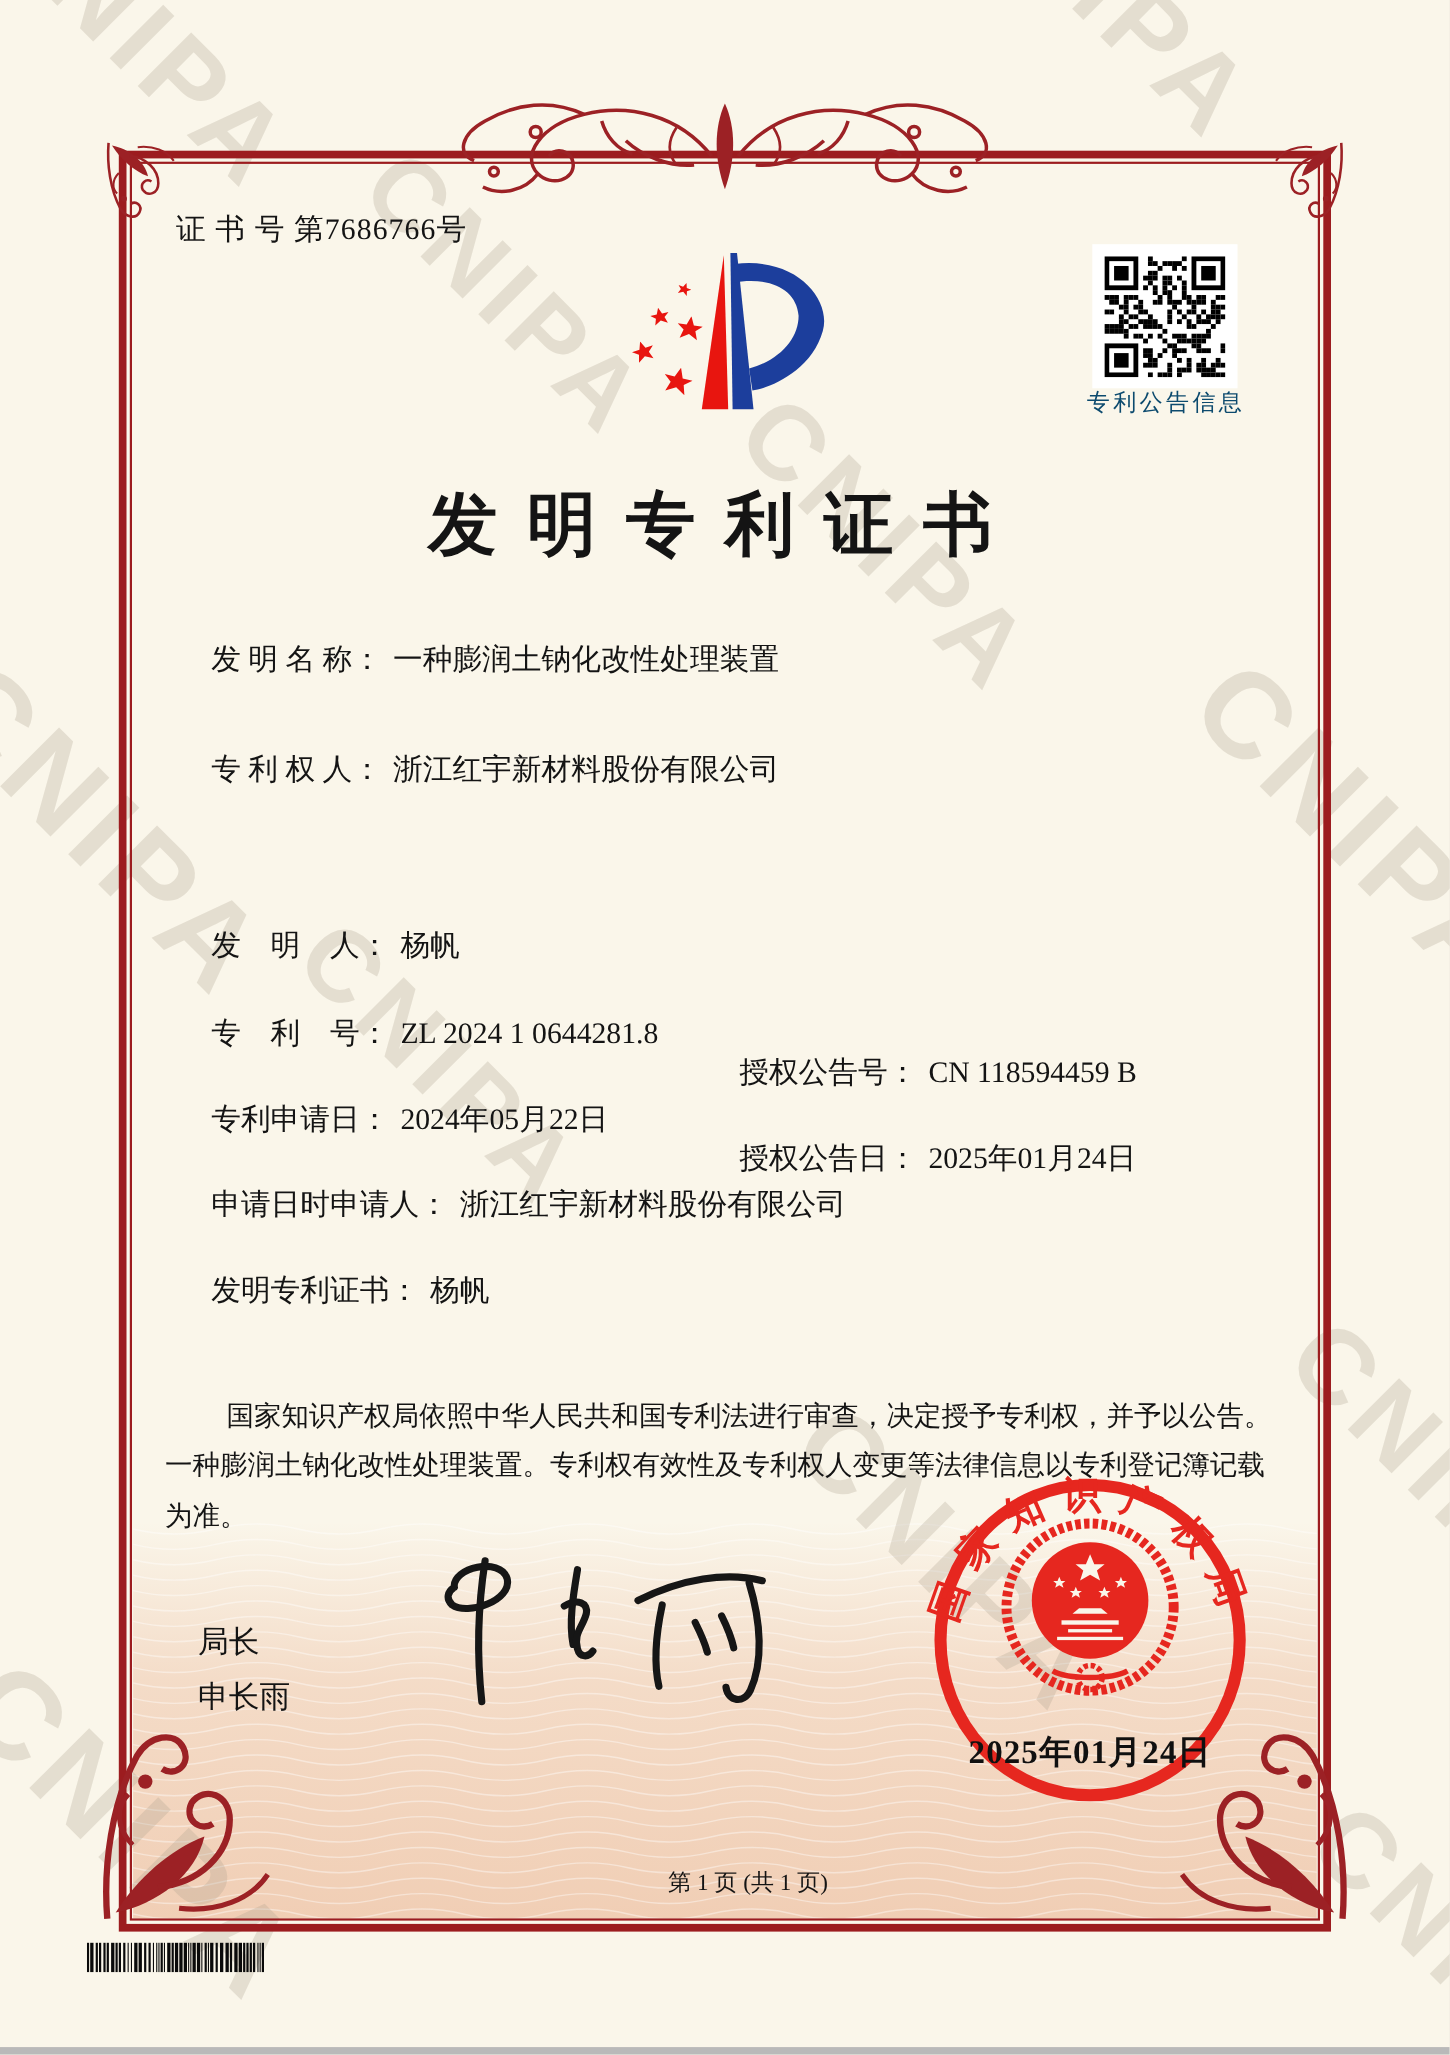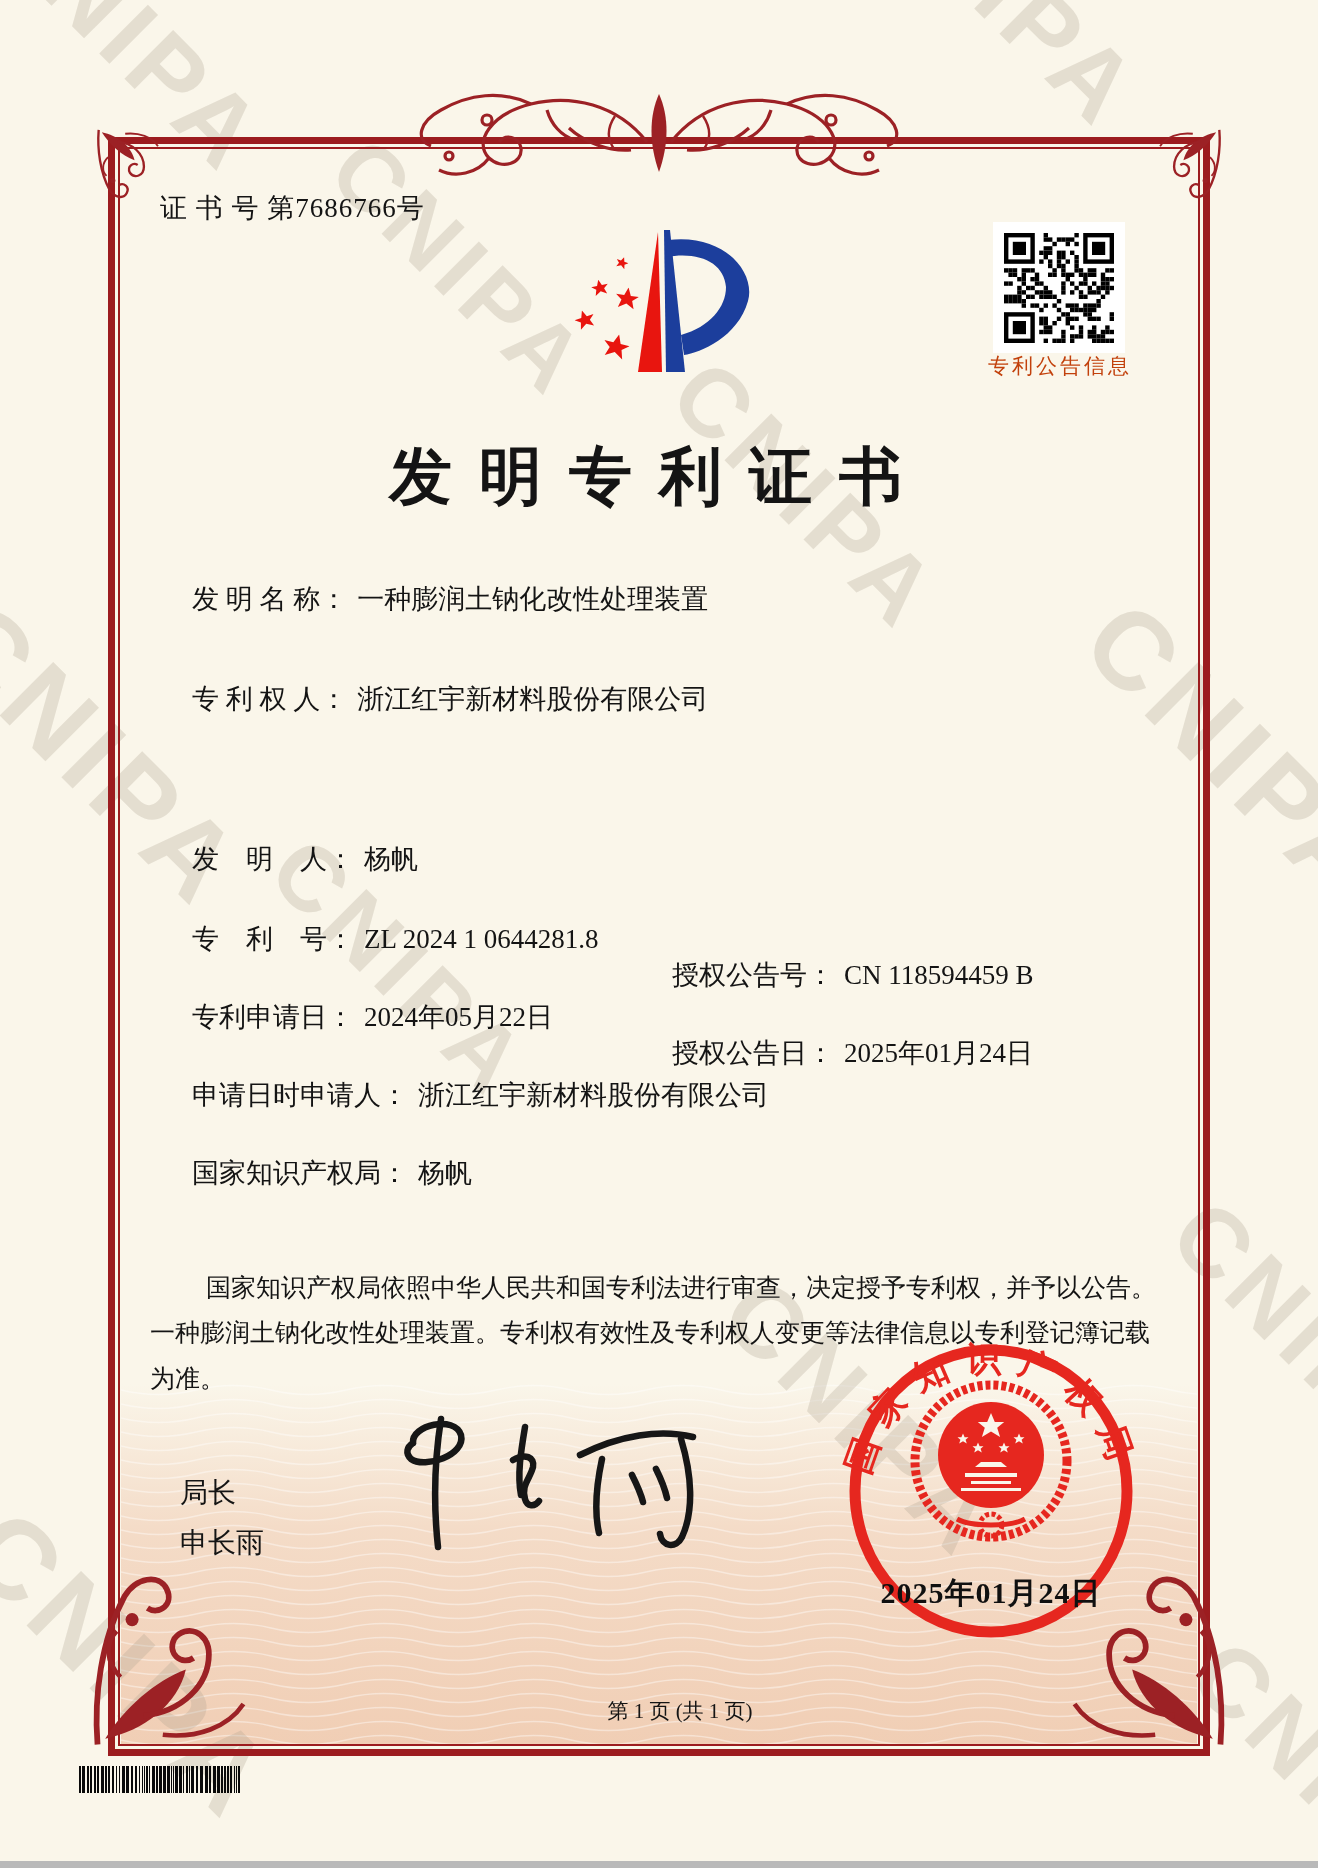--- a/index.html
+++ b/index.html
@@ -18,21 +18,21 @@
          border:7px solid #9c1c1f;box-sizing:border-box;z-index:3;pointer-events:none;}
   .frame .inner{position:absolute;inset:3px;border:2px solid #9c1c1f;}
   .orn{position:absolute;z-index:4;pointer-events:none;}
   
   .certno{position:absolute;left:160px;top:190px;font-size:27px;letter-spacing:1px;z-index:5;}
   .title{position:absolute;left:0;width:1318px;top:396px;text-align:center;font-size:63px;
          font-weight:bold;letter-spacing:27px;z-index:5;margin-top:38px;}
   .qrbox{position:absolute;left:993px;top:222px;width:132px;height:131px;background:#ffffff;z-index:5;
          display:flex;align-items:center;justify-content:center;}
   .qrcap{position:absolute;left:965px;top:352px;width:190px;text-align:center;font-size:21px;
-         letter-spacing:3px;z-index:5;color:#c2410c;}
+         letter-spacing:3px;z-index:5;color:#0c4a6e;}
   .row{position:absolute;left:165px;font-size:27px;white-space:pre;z-index:5;}
   .row .val{margin-left:10px;}
   .row .col2{position:absolute;left:507px;white-space:pre;}
   .notice{position:absolute;left:150px;width:1020px;font-size:25px;line-height:46px;z-index:5;}
   .signer{position:absolute;left:180px;font-size:28px;font-family:Liberation Serif, serif;z-index:6;}
   .signature{position:absolute;left:375px;top:1405px;z-index:6;}
   .seal{position:absolute;left:841px;top:1341px;width:300px;height:300px;z-index:7;}
   .sealdate{position:absolute;left:0;top:232px;width:300px;text-align:center;font-size:30px;
             color:#101010;font-weight:bold;letter-spacing:1px;}
   .footer{position:absolute;left:112px;top:1697px;width:1102px;text-align:center;font-size:21px;z-index:6;padding-left:17px;}
@@ -372,21 +372,21 @@
     <span class="col2"><span>授权公告号：</span><span class="val">CN 118594459 B</span></span>
   </div>
   <div class="row" style="top:968px">
     <span>专利申请日：</span><span class="val">2024年05月22日</span>
     <span class="col2"><span>授权公告日：</span><span class="val">2025年01月24日</span></span>
   </div>
   <div class="row" style="top:1046px">
     <span>申请日时申请人：</span><span class="val">浙江红宇新材料股份有限公司</span>
   </div>
   <div class="row" style="top:1124px">
-    <span>国家知识产权局：</span><span class="val">杨帆</span>
+    <span>发明专利证书：</span><span class="val">杨帆</span>
   </div>
 
   <div class="notice" style="top:1265px;padding-left:56px">国家知识产权局依照中华人民共和国专利法进行审查，决定授予专利权，并予以公告。</div>
   <div class="notice" style="top:1310px">一种膨润土钠化改性处理装置。专利权有效性及专利权人变更等法律信息以专利登记簿记载为准。</div>
 
   <div class="signer" style="top:1474px">局长</div>
   <div class="signer" style="top:1524px">申长雨</div>
 
   <svg class="signature" width="345" height="165" viewBox="0 0 345 165">
     <g fill="none" stroke="#161616" stroke-width="6.5" stroke-linecap="round">

